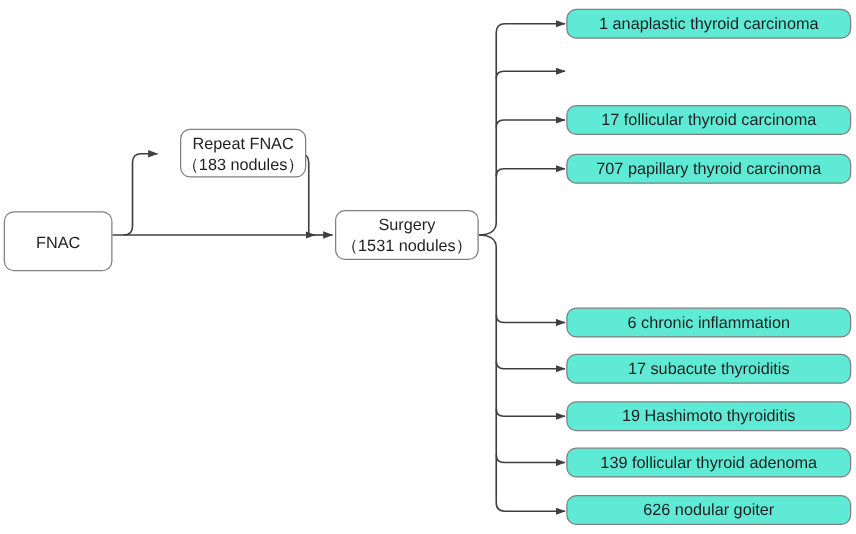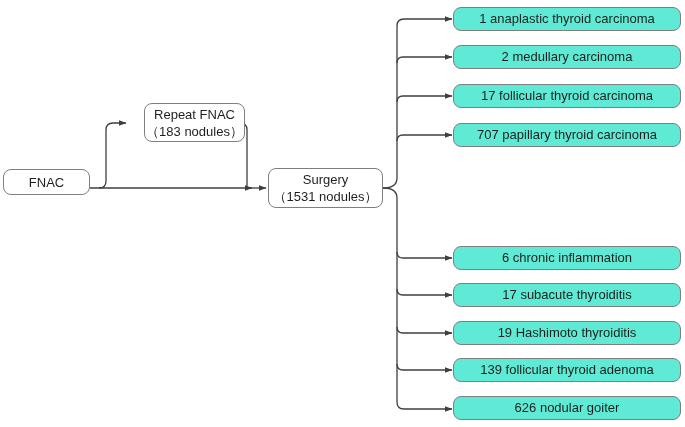--- a/index.html
+++ b/index.html
@@ -30,21 +30,21 @@
     background: #ffffff;
     color: #1f1f1f;
     display: flex;
     flex-direction: column;
     align-items: center;
     justify-content: center;
     text-align: center;
     font-size: 13px;
     line-height: 17px;
   }
-  .node-fnac    { left: 3px;   top: 169px; width: 87px;  height: 26px; gap: 20px; }
+  .node-fnac    { left: 3px;   top: 169px; width: 87px;  height: 48px; gap: 20px; }
   .node-repeat  { left: 127px; top: 103px; width: 101px; height: 39px; margin-left: 17px; }
   .node-surgery { left: 268px; top: 168px; width: 115px; height: 40px; }
   .outcome {
     position: absolute;
     box-sizing: border-box;
     left: 453px;
     width: 228px;
     height: 24px;
     border: 1.4px solid #7f7f7f;
     border-radius: 8px;
@@ -98,21 +98,20 @@
     <span>Repeat FNAC</span>
     <span class="line2">（183 nodules）</span>
   </div>
 
   <div class="node node-surgery">
     <span>Surgery</span>
     <span class="line2">（1531 nodules）</span>
   </div>
 
   <div class="outcome" style="top:7px">1 anaplastic thyroid carcinoma</div>
-  <div class="outcome" style="top:45px">2 medullary carcinoma</div>
   <div class="outcome" style="top:84px">17 follicular thyroid carcinoma</div>
   <div class="outcome" style="top:123px">707 papillary thyroid carcinoma</div>
   <div class="outcome" style="top:246px">6 chronic inflammation</div>
   <div class="outcome" style="top:283px">17 subacute thyroiditis</div>
   <div class="outcome" style="top:321px">19 Hashimoto thyroiditis</div>
   <div class="outcome" style="top:358px">139 follicular thyroid adenoma</div>
   <div class="outcome" style="top:396px">626 nodular goiter</div>
 
 </div>
 

